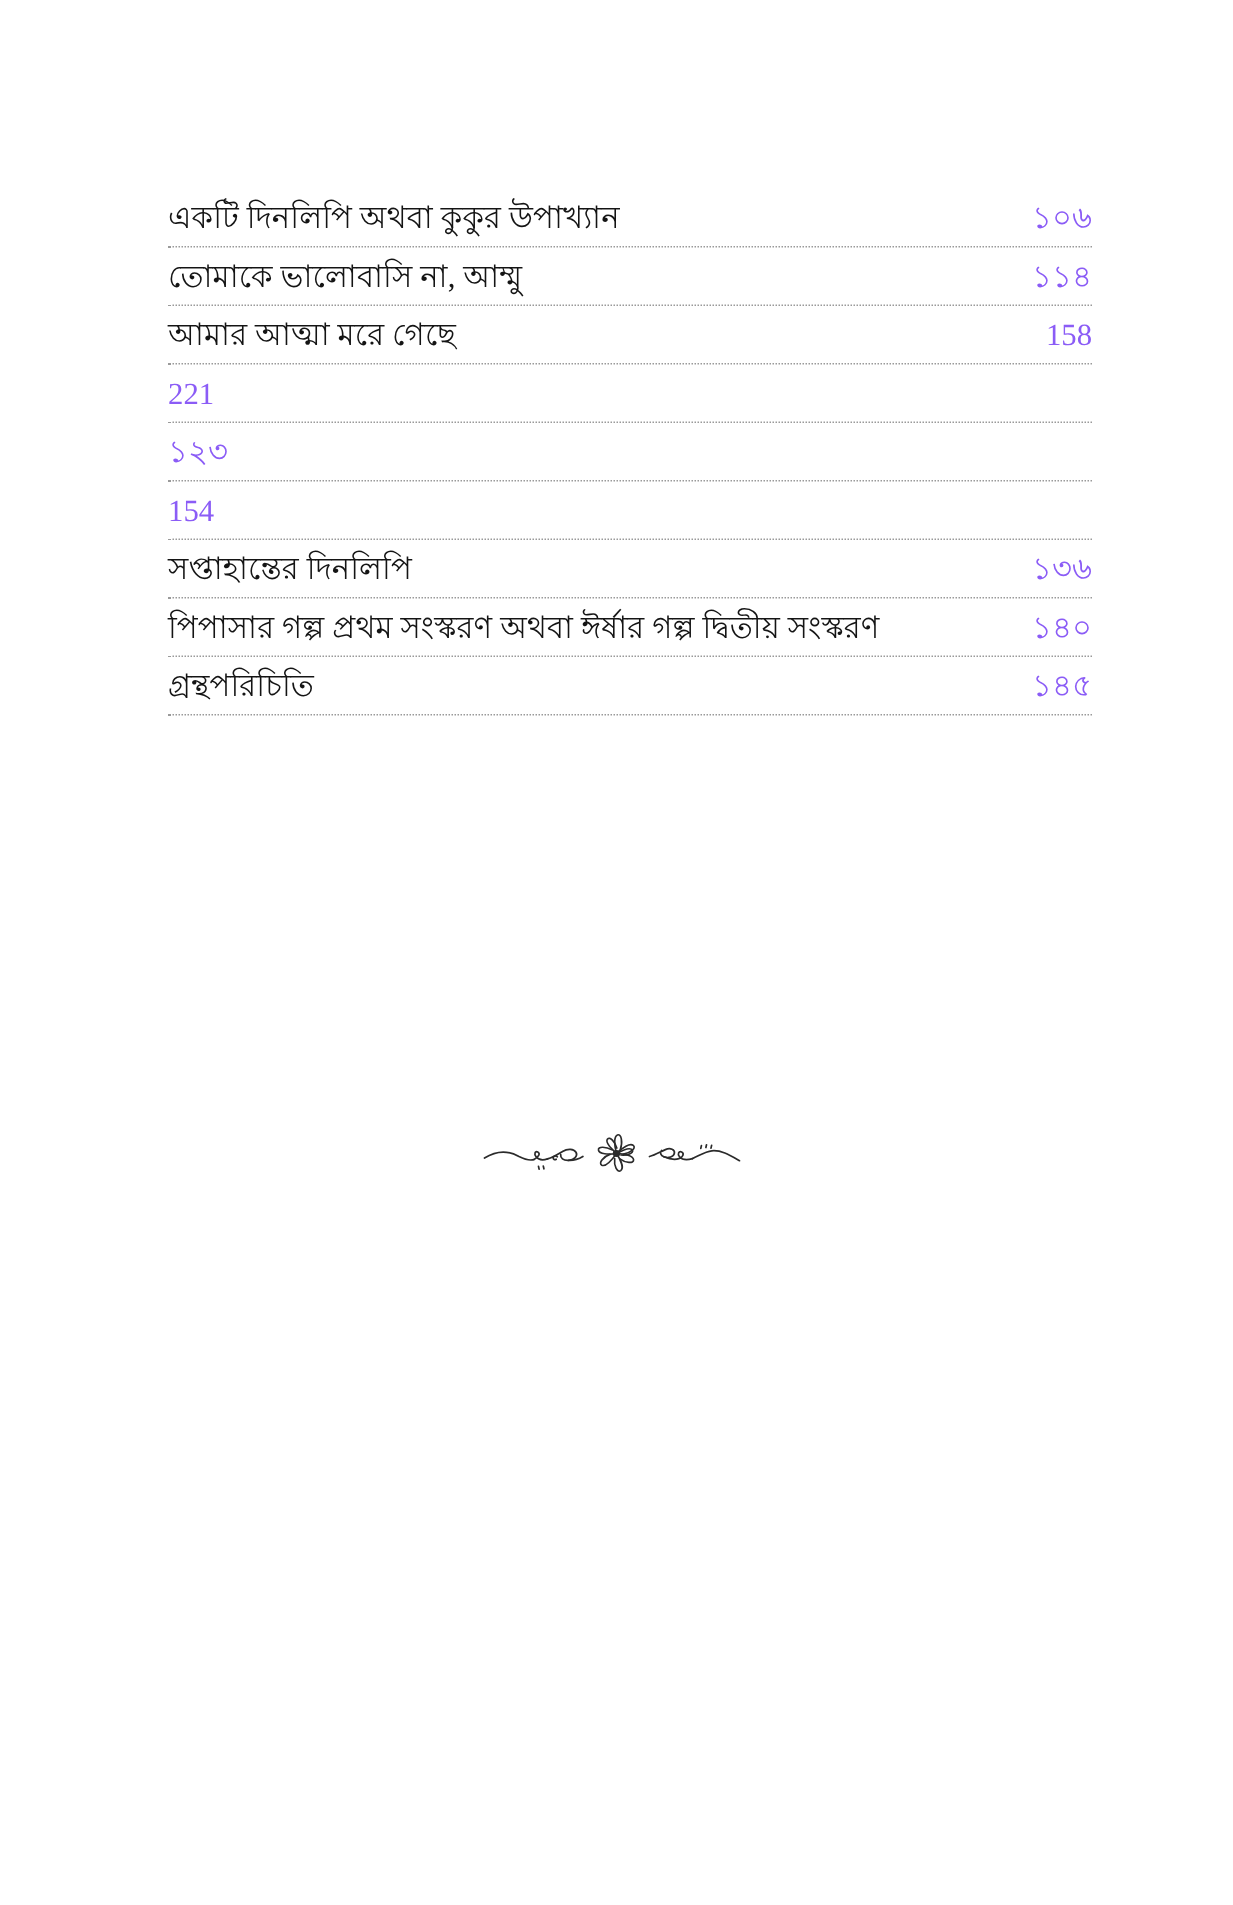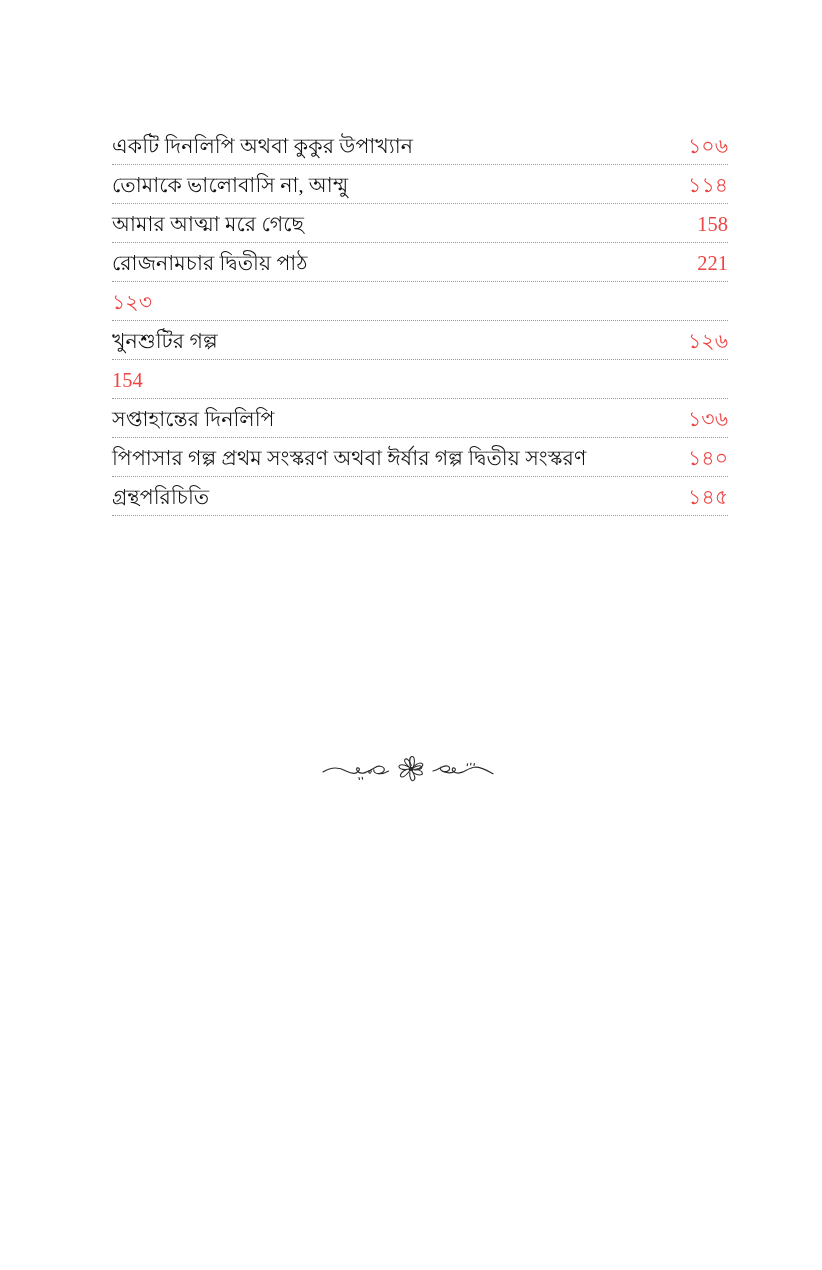--- a/index.html
+++ b/index.html
@@ -48,21 +48,21 @@
     letter-spacing: 0.1px;
     color: #141414;
     white-space: nowrap;
     padding-bottom: 5px;
     font-family: "Liberation Serif", "DejaVu Serif", serif;
   }
 
   .toc-page {
     font-size: 20.5px;
     line-height: 1.28;
-    color: #ef4444;
+    color: #8b5cf6;
     white-space: nowrap;
     padding-bottom: 5px;
     text-align: right;
     font-family: "Liberation Serif", "DejaVu Serif", serif;
   }
 
   
   .ornament {
     position: absolute;
     left: 50%;
@@ -89,29 +89,24 @@
       </div>
       <div class="toc-row">
         <div class="toc-title">তোমাকে ভালোবাসি না, আম্মু</div>
         <div class="toc-page">১১৪</div>
       </div>
       <div class="toc-row">
         <div class="toc-title">আমার আত্মা মরে গেছে</div>
         <div class="toc-page">158</div>
       </div>
       <div class="toc-row">
-        <div class="toc-title">রোজনামচার দ্বিতীয় পাঠ</div>
         <div class="toc-page">221</div>
       </div>
       <div class="toc-row">
         <div class="toc-page">১২৩</div>
-      </div>
-      <div class="toc-row">
-        <div class="toc-title">খুনশুটির গল্প</div>
-        <div class="toc-page">১২৬</div>
       </div>
       <div class="toc-row">
         <div class="toc-page">154</div>
       </div>
       <div class="toc-row">
         <div class="toc-title">সপ্তাহান্তের দিনলিপি</div>
         <div class="toc-page">১৩৬</div>
       </div>
       <div class="toc-row">
         <div class="toc-title">পিপাসার গল্প প্রথম সংস্করণ অথবা ঈর্ষার গল্প দ্বিতীয় সংস্করণ</div>

